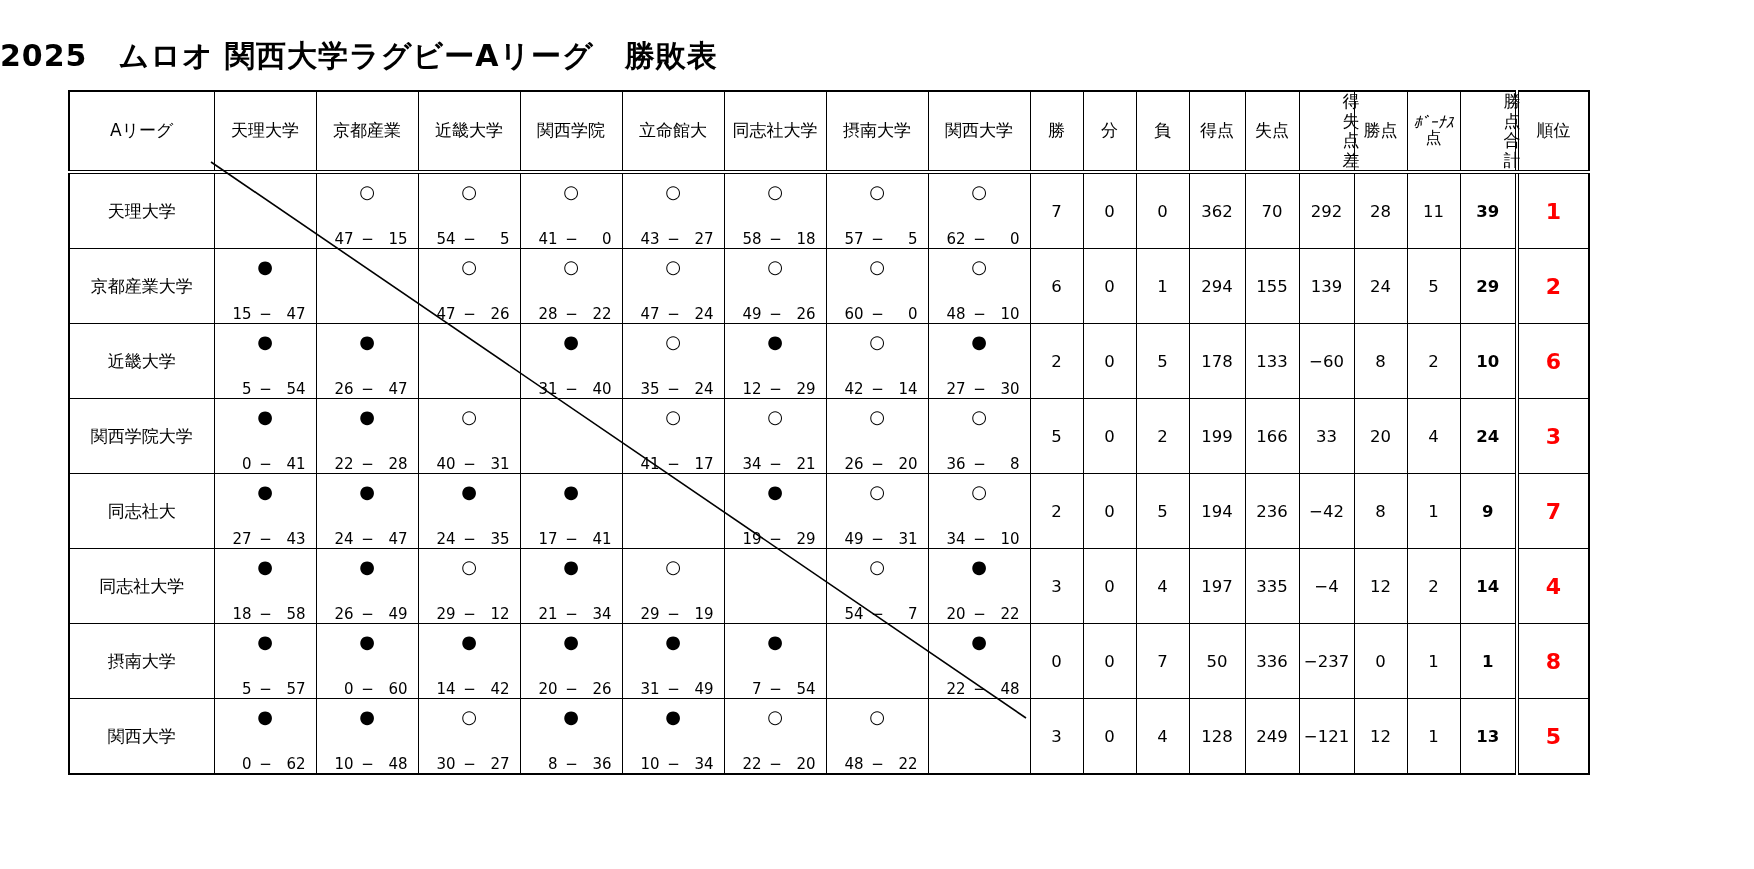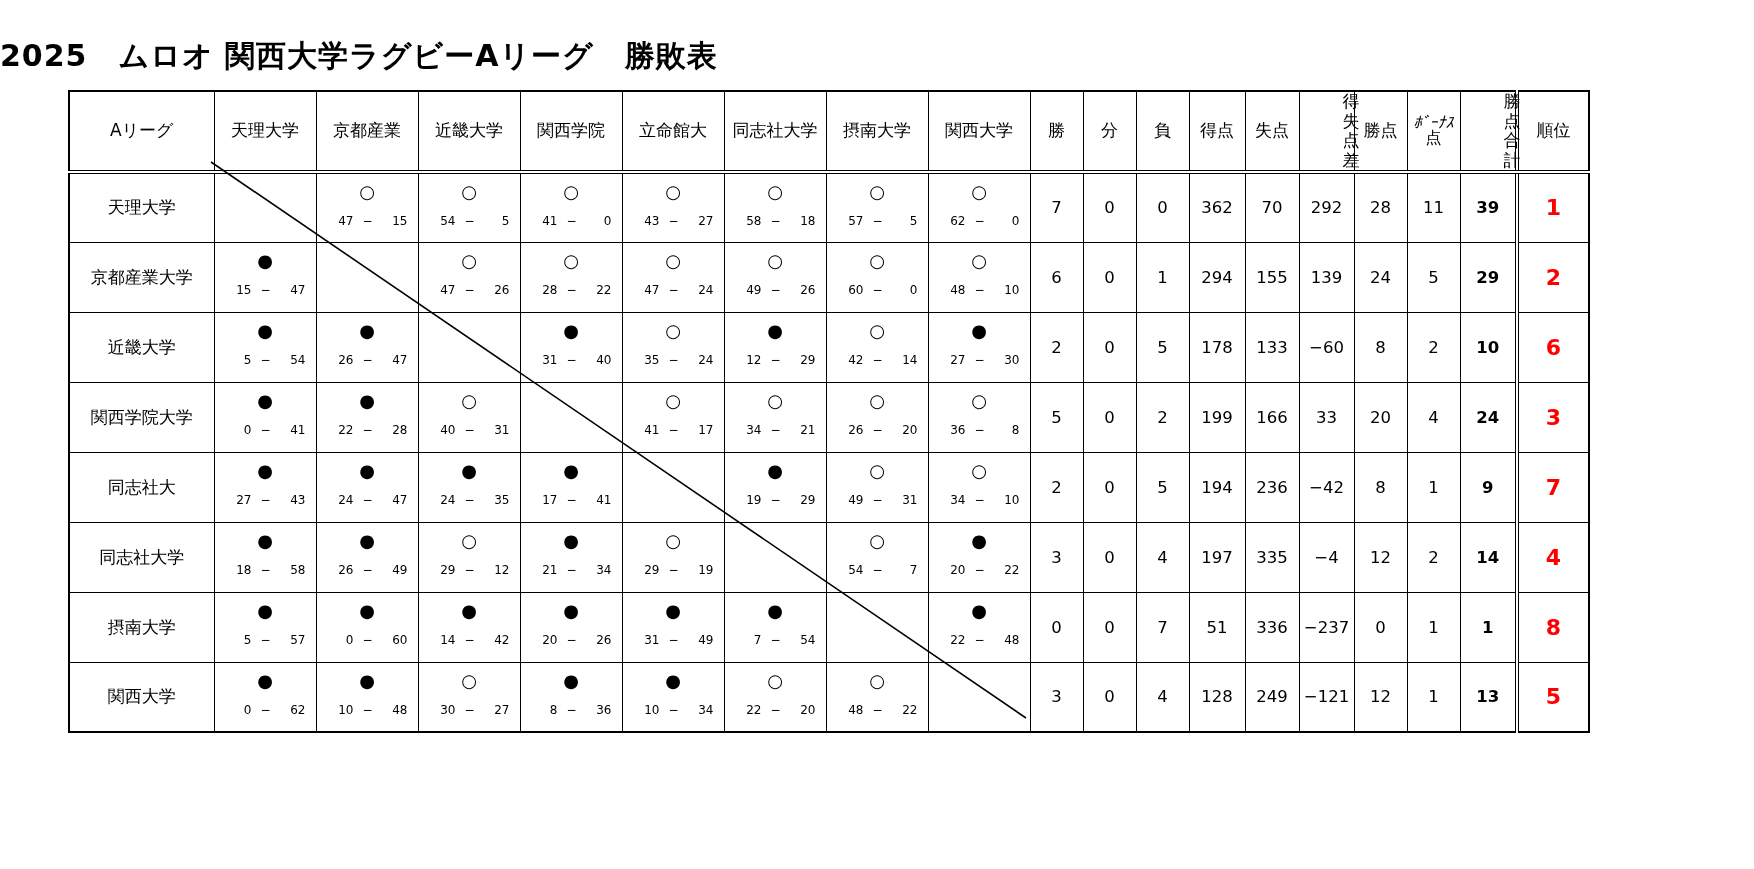--- a/index.html
+++ b/index.html
@@ -11,21 +11,21 @@
             border-collapse:collapse;table-layout:fixed;border:2.5px solid #000;}
   td{border:1.5px solid #000;padding:0;text-align:center;vertical-align:middle;}
   thead td{height:70px;border-bottom:4px double #000;font-size:17px;line-height:1.15;}
   tbody tr{height:70px;}
   .two{white-space:pre-line;padding-left:43px;}
   .bonus-top{display:block;font-size:16px;line-height:13px;font-style:italic;}
   .bonus-bottom{display:block;font-size:16px;line-height:17px;}
   .team{font-size:17px;}
   .match{vertical-align:top;}
   .mark{margin-top:6px;height:24px;line-height:24px;font-size:18px;}
-  .score{display:flex;align-items:center;margin-top:10px;font-size:12px;}
+  .score{display:flex;align-items:center;margin-top:26px;font-size:15px;}
   .sl{width:26px;text-align:right;margin-left:11px;}
   .sd{flex:1;text-align:center;}
   .sr{width:26px;text-align:right;margin-right:10px;}
   .stat{font-size:16.5px;}
   .total{font-weight:bold;}
   .rankcol{border-left:4px double #000;}
   .rank{font-size:22px;font-weight:bold;}
   svg.diagonal{position:absolute;left:65px;top:90px;pointer-events:none;}
 </style>
 </head>
@@ -559,21 +559,21 @@
           <div class="mark">●</div>
           <div class="score">
             <span class="sl">22</span>
             <span class="sd">−</span>
             <span class="sr">48</span>
           </div>
         </td>
         <td class="stat">0</td>
         <td class="stat">0</td>
         <td class="stat">7</td>
-        <td class="stat">51</td>
+        <td class="stat">50</td>
         <td class="stat">336</td>
         <td class="stat">−237</td>
         <td class="stat">0</td>
         <td class="stat">1</td>
         <td class="stat total">1</td>
         <td class="stat rankcol rank" style="color: rgb(255, 0, 0);">8</td>
       </tr>
       <tr>
         <td class="team">関西大学</td>
         <td class="match">

